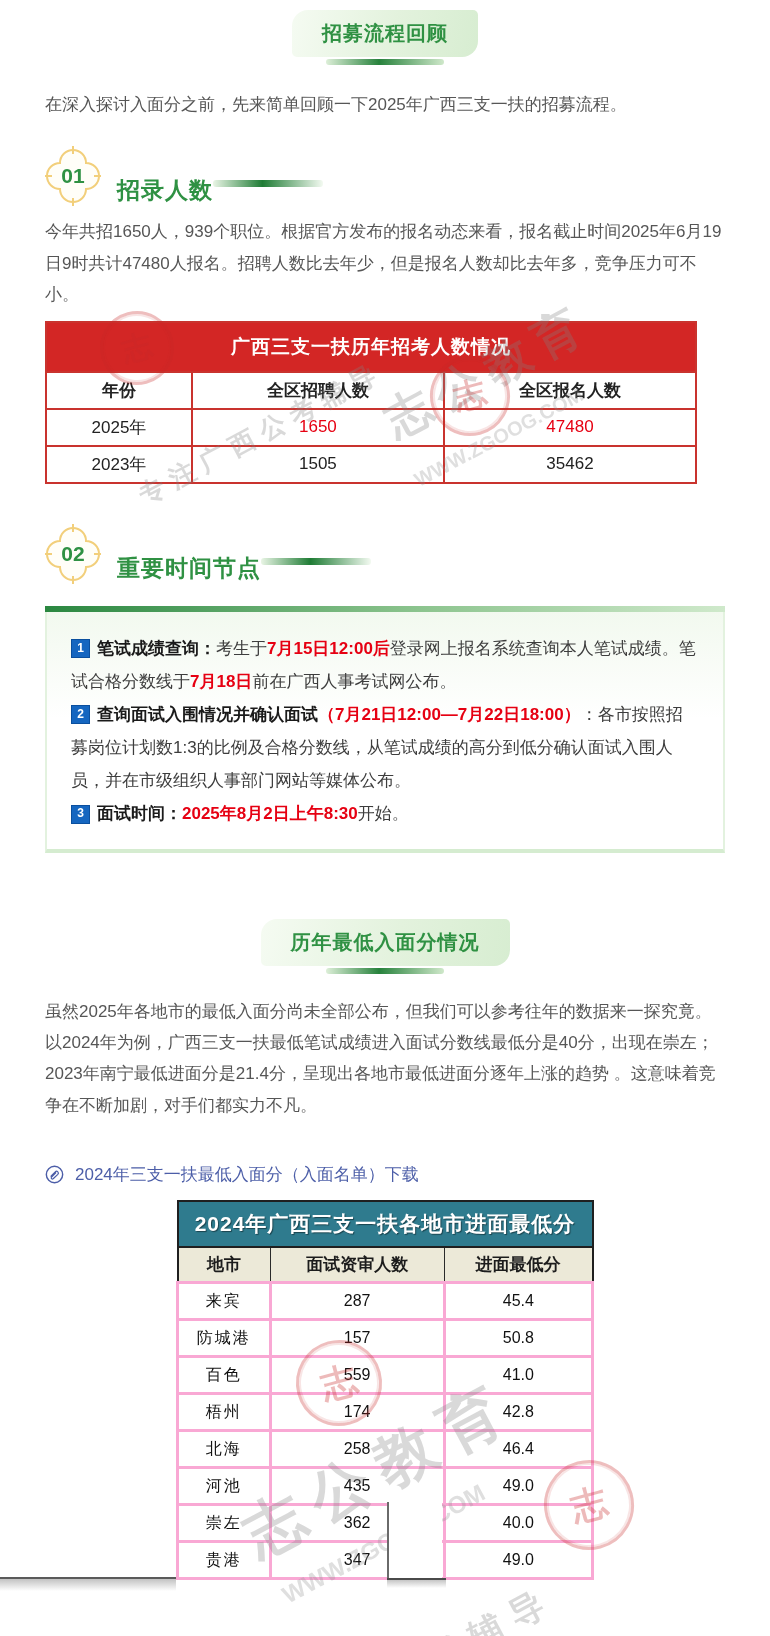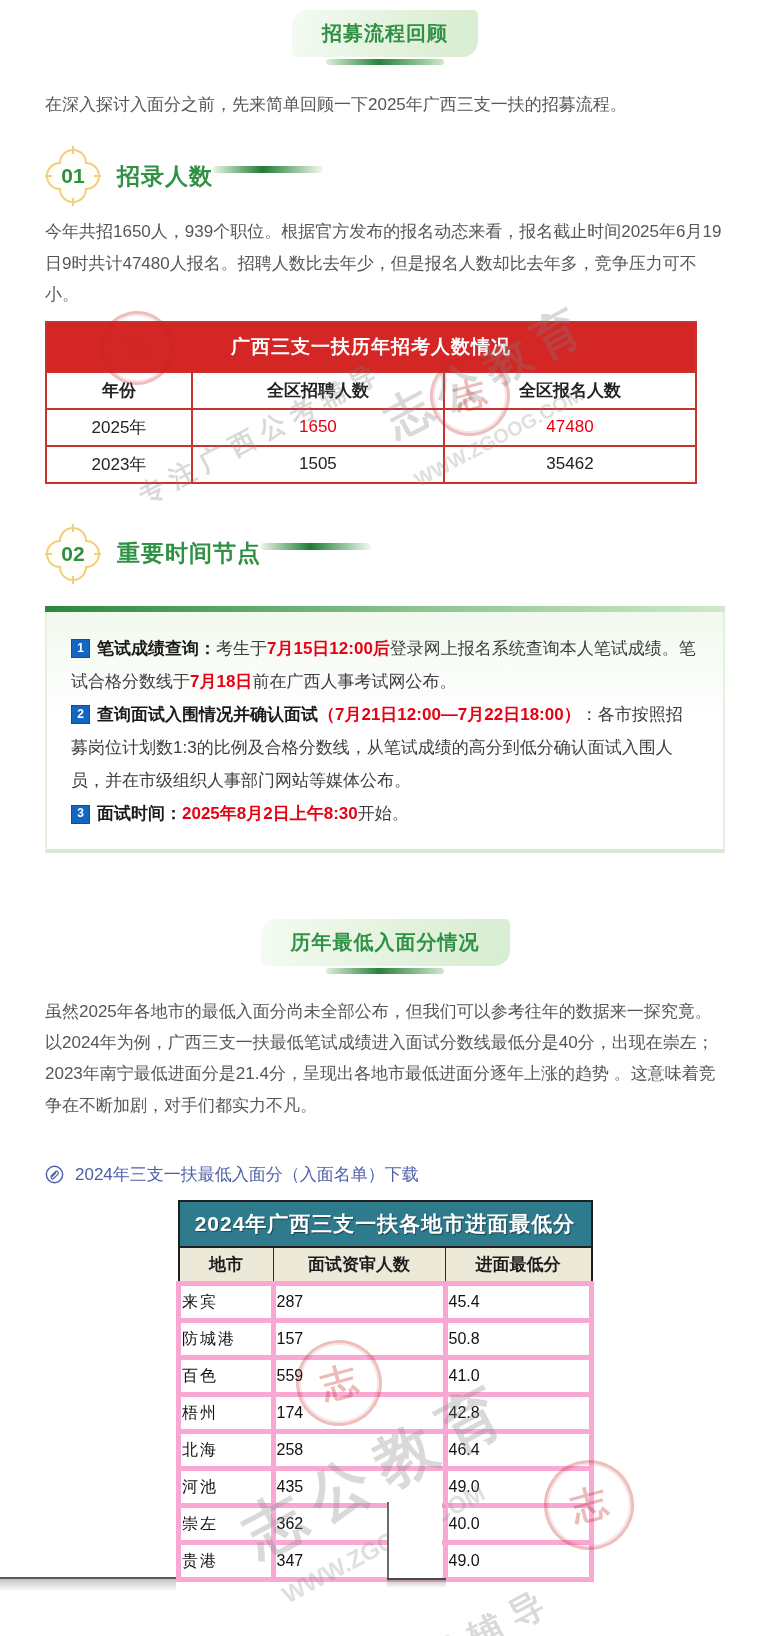--- a/index.html
+++ b/index.html
@@ -13,21 +13,21 @@
 
   
   .center-col{display:flex;flex-direction:column;align-items:center;}
   .badge-pill{background:linear-gradient(100deg,#f5fbf2 0%,#e3f2dd 55%,#d7edd1 100%);
     color:var(--green);font-size:20px;font-weight:bold;padding:10px 30px;
     border-radius:16px 5px 16px 5px;letter-spacing:1px;}
   .badge-underbar{width:118px;height:6px;margin-top:2px;border-radius:3px;
     background:linear-gradient(90deg,#ddefd8 0%,#27823c 45%,#cfe8ca 100%);}
 
   
-  .sec-head{display:flex;align-items:center;gap:16px;margin:26px 0 10px;}
+  .sec-head{display:flex;align-items:flex-end;gap:16px;margin:26px 0 10px;}
   .flower{position:relative;width:56px;height:60px;flex:0 0 auto;}
   .flower svg{position:absolute;left:0;top:0;}
   .flower .num{position:absolute;left:0;top:0;width:56px;height:60px;display:flex;
     align-items:center;justify-content:center;color:var(--green);font-size:21px;font-weight:bold;}
   .sec-title-wrap{display:flex;flex-direction:row;}
   .sec-title{font-size:23px;font-weight:bold;color:var(--green);letter-spacing:1px;}
   .sec-underbar{height:7px;width:110px;margin-top:5px;border-radius:3px;
     background:linear-gradient(90deg,#e9f5e5 0%,#1f7c35 45%,#f3faf1 100%);}
 
   .para{font-size:17px;line-height:1.85;color:#565656;margin:10px 0;}
@@ -64,21 +64,21 @@
     margin:42px 0 14px;cursor:pointer;text-decoration:none;}
 
   
   .city-wrap{position:relative;width:418px;margin:0 auto;}
   .city-table{width:418px;border:2px solid #1f1f1f;}
   .city-table .title-cell{background:var(--teal);color:#fff;font-weight:bold;font-size:21px;
     text-align:center;padding:8px 4px;border:2px solid #1f1f1f;letter-spacing:1px;
     text-shadow:1px 1px 1px rgba(0,0,0,.45);}
   .city-table th{background:var(--beige);font-size:17px;color:#1c1c1c;font-weight:bold;
     border:1px solid #2a2a2a;padding:5px 4px;text-align:center;}
-  .city-table td{border:5px solid #f9a8d4;font-size:16px;color:#111;
+  .city-table td{border:3px solid #f9a8d4;font-size:16px;color:#111;text-align:center;
     height:37px;background:transparent;}
   .city-table td.city{letter-spacing:2px;}
 
   
   .wm{position:absolute;pointer-events:none;white-space:nowrap;}
   .wm-gray{color:rgba(130,130,130,.30);font-weight:bold;transform:rotate(-28deg);}
   .wm-url{color:rgba(140,140,140,.28);font-weight:bold;transform:rotate(-28deg);}
   .stamp{position:absolute;pointer-events:none;border:3px solid rgba(198,40,40,.30);border-radius:50%;
     display:flex;align-items:center;justify-content:center;color:rgba(198,40,40,.32);
     font-weight:bold;box-shadow:inset 0 0 0 2px rgba(198,40,40,.12);transform:rotate(-15deg);}

